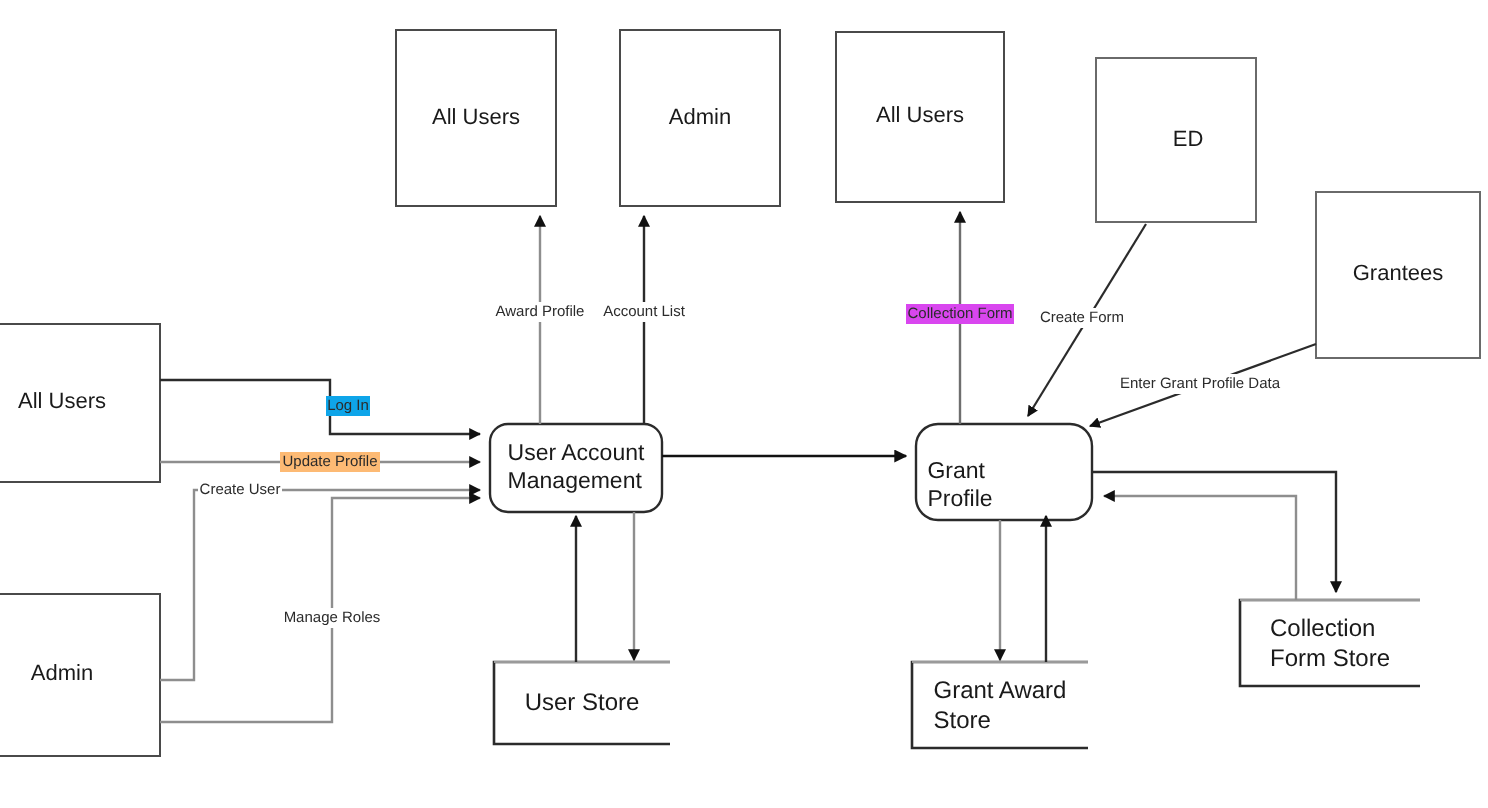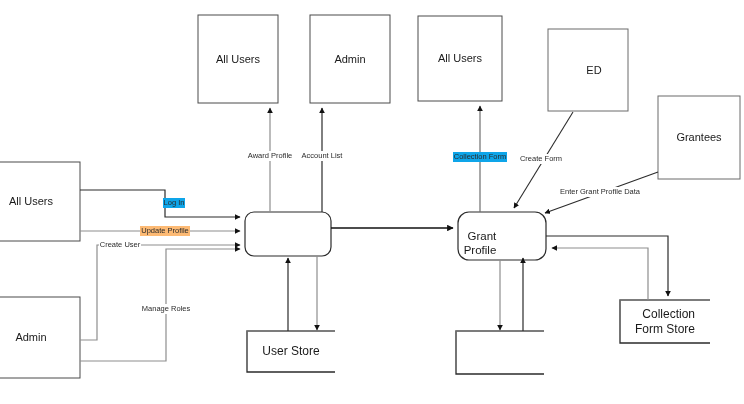--- a/index.html
+++ b/index.html
@@ -17,21 +17,21 @@
     background: #ffffff;
     overflow: hidden;
   }
   #canvas svg {
     position: absolute;
     left: 0;
     top: 0;
   }
   .entity-label, .process-label, .store-label, .flow-label {
     position: absolute;
-    text-align: right;
+    text-align: left;
     color: #1a1a1a;
     white-space: pre;
     pointer-events: none;
   }
   .entity-label {
     font-size: 11px;
     line-height: 13px;
   }
   .process-label {
     font-size: 11.5px;
@@ -188,41 +188,49 @@
   <div class="lbl-wrap" style="left:658px; top:96px; width:82px; height:83px;">
     <span class="entity-label" style="position:static;">Grantees</span>
   </div>
   <div class="lbl-wrap" style="left:-18px; top:162px; width:98px; height:79px;">
     <span class="entity-label" style="position:static;">All Users</span>
   </div>
   <div class="lbl-wrap" style="left:-18px; top:297px; width:98px; height:81px;">
     <span class="entity-label" style="position:static;">Admin</span>
   </div>
 
+  <div class="lbl-wrap" style="left:245px; top:212px; width:86px; height:44px;">
+    <span class="process-label" style="position:static;">User Account
+Management</span>
+  </div>
   <div class="lbl-wrap" style="left:436px; top:212px; width:88px; height:61px;">
     <span class="process-label" style="position:static;">Grant
 Profile</span>
   </div>
 
   <div class="lbl-wrap" style="left:247px; top:331px; width:88px; height:41px;">
     <span class="store-label" style="position:static;">User Store</span>
   </div>
+  <div class="lbl-wrap" style="left:452px; top:331px; width:96px; height:43px;">
+    <span class="store-label" style="position:static;">Grant Award
+Store</span>
+  </div>
   <div class="lbl-wrap" style="left:620px; top:300px; width:90px; height:43px;">
     <span class="store-label" style="position:static;">Collection
 Form Store</span>
   </div>
 
   <div class="lbl-wrap" style="left:230px; top:148px; width:80px; height:16px;">
     <span class="flow-label" style="position:static; background:#fff; padding:0 1px;">Award Profile</span>
   </div>
   <div class="lbl-wrap" style="left:282px; top:148px; width:80px; height:16px;">
     <span class="flow-label" style="position:static; background:#fff; padding:0 1px;">Account List</span>
   </div>
   <div class="lbl-wrap" style="left:435px; top:149px; width:90px; height:16px;">
-    <span class="flow-label" style="position:static; background:#0ea5e9; padding:0 1px;">Collection Form</span>
+    <span class="flow-label" style="position:static; background:#d946ef; padding:0 1px;">Collection Form</span>
   </div>
   <div class="lbl-wrap" style="left:505px; top:151px; width:72px; height:16px;">
     <span class="flow-label" style="position:static; background:#fff; padding:0 1px;">Create Form</span>
   </div>
   <div class="lbl-wrap" style="left:540px; top:184px; width:120px; height:16px;">
     <span class="flow-label" style="position:static; background:#fff; padding:0 1px;">Enter Grant Profile Data</span>
   </div>
   <div class="lbl-wrap" style="left:138px; top:195px; width:56px; height:16px;">
     <span class="flow-label" style="position:static; background:#0ea5e9; padding:0 1px;margin-left:16px;">Log In</span>
   </div>

